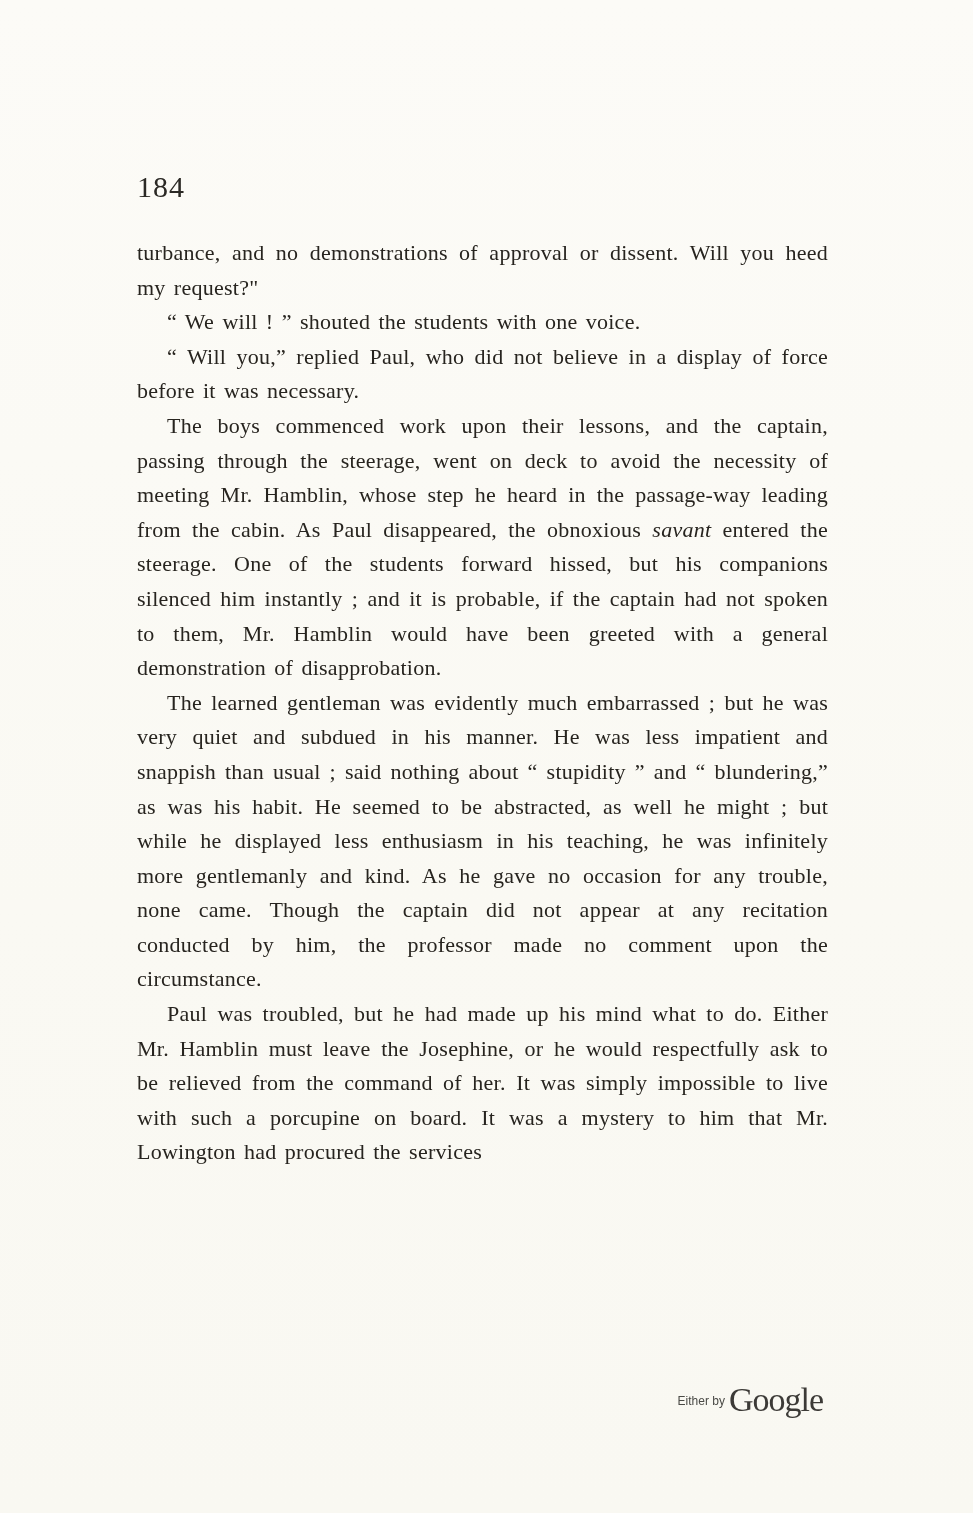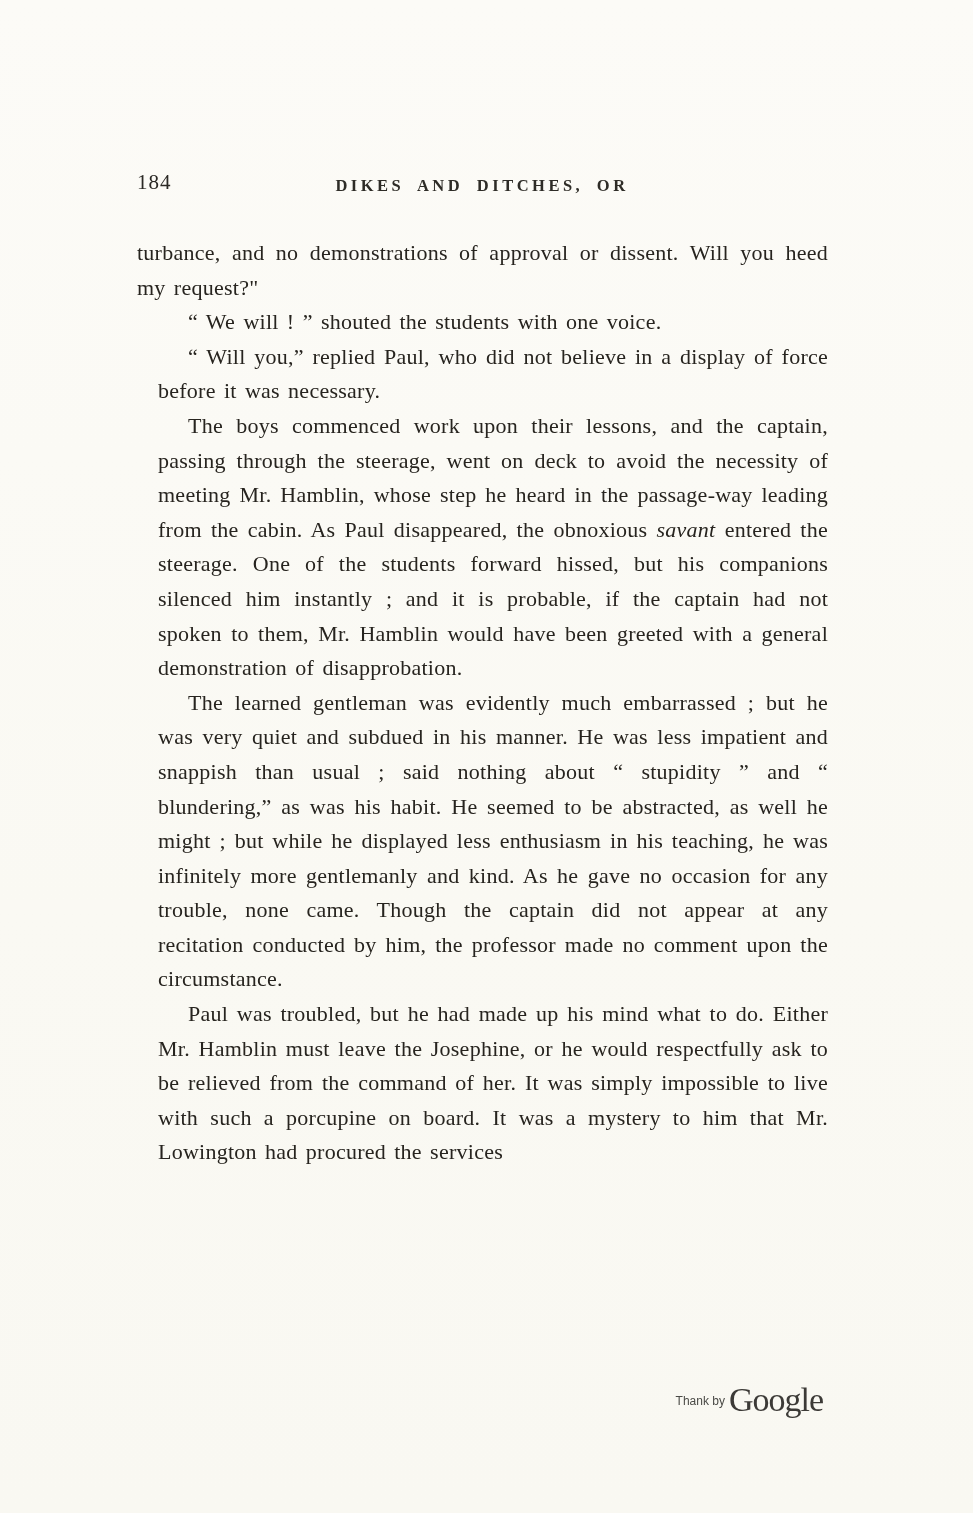--- a/index.html
+++ b/index.html
@@ -24,21 +24,21 @@
     position: absolute;
     top: 168px;
     left: 137px;
     right: 146px;
     height: 34px;
   }
   .page-number {
     position: absolute;
     left: 0;
     top: 2px;
-    font-size: 21px;
+    font-size: 30px;
     letter-spacing: 1px;
     color: #2b2925;
   }
   .running-header {
     position: absolute;
     left: 0;
     right: 0;
     top: 8px;
     text-align: center;
     font-size: 16.5px;
@@ -57,21 +57,20 @@
     letter-spacing: 0.25px;
     word-spacing: 2.5px;
     color: #27241f;
   }
   .para {
     margin: 0;
     text-align: justify;
   }
   .para.indent {
     text-indent: 30px;
-    margin-left: 21px;
   }
   .italic {
     font-style: italic;
   }
   .footer {
     position: absolute;
     top: 1381px;
     right: 150px;
     white-space: nowrap;
   }
@@ -89,29 +88,28 @@
     color: #3c3a37;
   }
 </style>
 </head>
 <body style="background: rgb(251, 250, 245);">
 
 <div class="page">
 
   <div class="header-row">
     <span class="page-number">184</span>
-    <span class="running-header">DIKES AND DITCHES, OR</span>
   </div>
 
   <div class="body-text" style="color: rgb(39, 36, 31);">
       <p class="para"><span>turbance, and no demonstrations of approval or dissent. Will you heed my request?"</span></p>
       <p class="para indent"><span>“ We will ! ” shouted the students with one voice.</span></p>
       <p class="para indent"><span>“ Will you,” replied Paul, who did not believe in a display of force before it was necessary.</span></p>
       <p class="para indent"><span>The boys commenced work upon their lessons, and the captain, passing through the steerage, went on deck to avoid the necessity of meeting Mr. Hamblin, whose step he heard in the passage-way leading from the cabin.  As Paul disappeared, the obnoxious </span><span class="italic">savant</span><span> entered the steerage.  One of the students forward hissed, but his companions silenced him instantly ; and it is probable, if the captain had not spoken to them, Mr. Hamblin would have been greeted with a general demonstration of disapprobation.</span></p>
       <p class="para indent"><span>The learned gentleman was evidently much embarrassed ; but he was very quiet and subdued in his manner.  He was less impatient and snappish than usual ; said nothing about “ stupidity ” and “ blundering,” as was his habit.  He seemed to be abstracted, as well he might ; but while he displayed less enthusiasm in his teaching, he was infinitely more gentlemanly and kind.  As he gave no occasion for any trouble, none came.  Though the captain did not appear at any recitation conducted by him, the professor made no comment upon the circumstance.</span></p>
       <p class="para indent"><span>Paul was troubled, but he had made up his mind what to do.  Either Mr. Hamblin must leave the Josephine, or he would respectfully ask to be relieved from the command of her.  It was simply impossible to live with such a porcupine on board.  It was a mystery to him that Mr. Lowington had procured the services</span></p>
     </div>
 
   <div class="footer">
-    <span class="hosted-by">Thank by</span><span class="google-logo">Google</span>
+    <span class="hosted-by">Either by</span><span class="google-logo">Google</span>
   </div>
 
 </div>
 
 </body></html>

